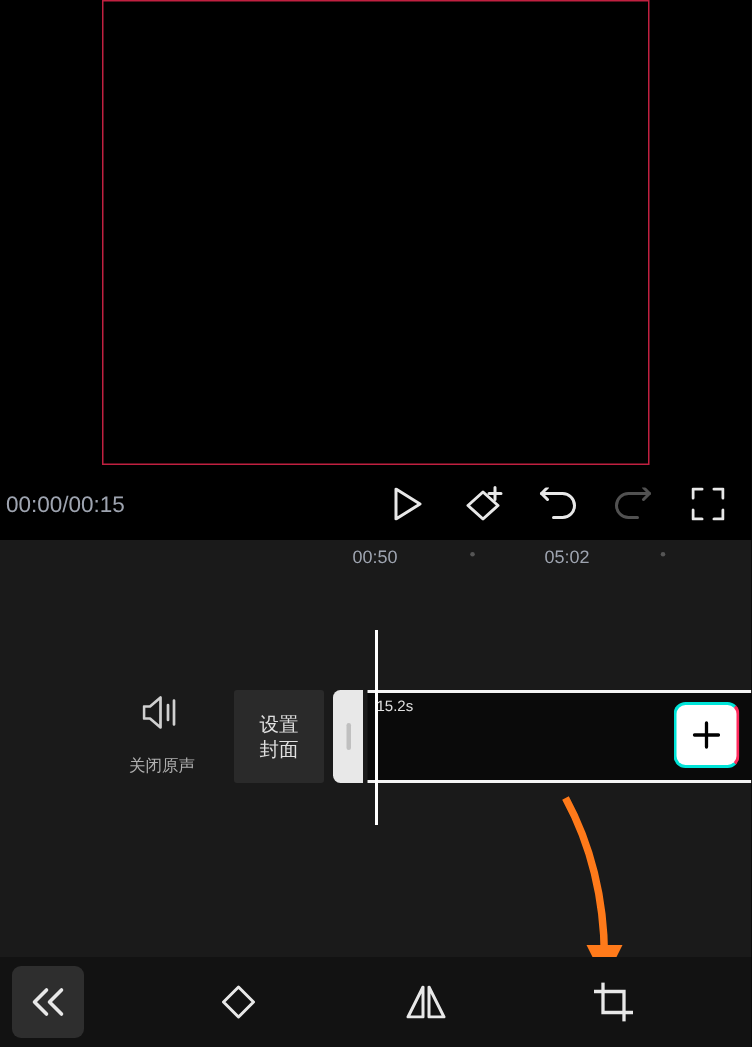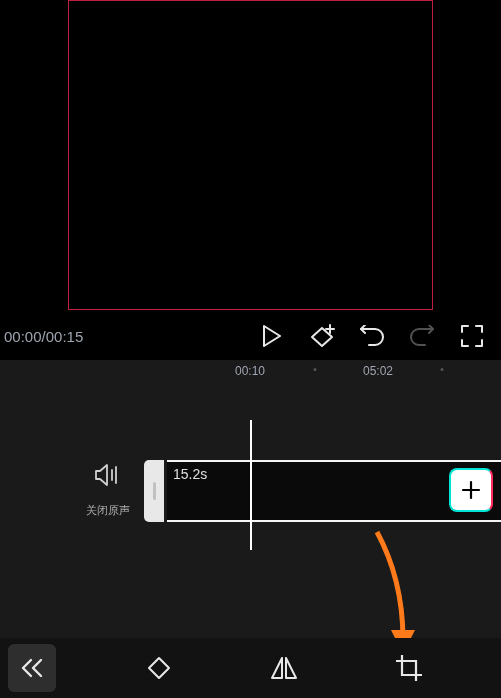--- a/index.html
+++ b/index.html
@@ -144,21 +144,21 @@
       background: #0a0a0a;
       border-top: 2px solid #f5f5f5;
       border-bottom: 2px solid #f5f5f5;
       position: relative;
       margin-left: 3px;
     }
     .clip-duration {
       position: absolute;
       top: 4px;
       left: 6px;
-      font-size: 14px;
+      font-size: 10px;
       color: #e0e0e0;
     }
     .add-clip-btn {
       position: absolute;
       right: 8px;
       top: 108px;
       width: 44px;
       height: 44px;
       background: #fff;
       border-radius: 8px;
@@ -265,37 +265,41 @@
     <div class="player-icon-btn">
       <svg width="22" height="22" viewBox="0 0 22 22">
         <path d="M1 7 L1 1 L7 1 M15 1 L21 1 L21 7 M21 15 L21 21 L15 21 M7 21 L1 21 L1 15" fill="none" stroke="#e8e8e8" stroke-width="2" stroke-linecap="round" stroke-linejoin="round"></path>
       </svg>
     </div>
   </div>
 </div>
 
 <div class="timeline-area">
   <div class="ruler">
-    <div class="ruler-label" style="left:250px">00:10</div>
+    <div class="ruler-label" style="left:250px">00:50</div>
     <div class="ruler-dot" style="left:315px"></div>
     <div class="ruler-label" style="left:378px">05:02</div>
     <div class="ruler-dot" style="left:442px"></div>
   </div>
 
   <div class="playhead"></div>
 
   <div class="track-row">
     <div class="mute-btn">
       <svg width="26" height="22" viewBox="0 0 26 22">
         <path d="M1 7 L5 7 L12 1 L12 21 L5 15 L1 15 Z" fill="none" stroke="#d0d0d0" stroke-width="1.8" stroke-linejoin="round"></path>
         <path d="M17 6 L17 16 M21 3 L21 19" fill="none" stroke="#d0d0d0" stroke-width="1.8" stroke-linecap="round"></path>
       </svg>
       <div class="mute-label">关闭原声</div>
     </div>
 
+    <div class="cover-btn">
+      <span>设置</span>
+      <span>封面</span>
+    </div>
 
     <div class="clip-handle">
       <div class="clip-handle-line"></div>
     </div>
 
     <div class="clip">
       <div class="clip-duration">15.2s</div>
     </div>
   </div>
 

